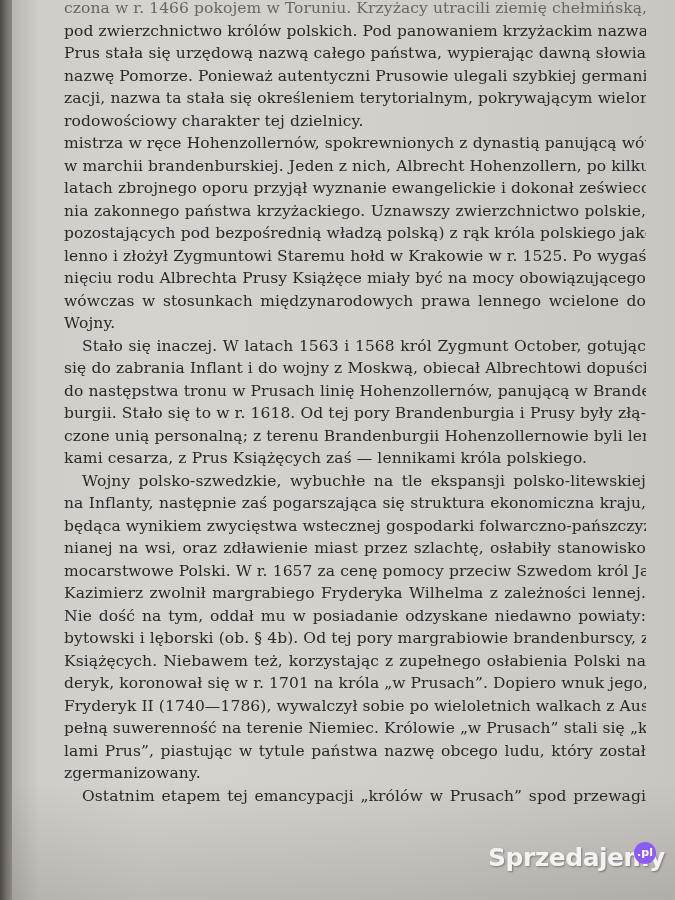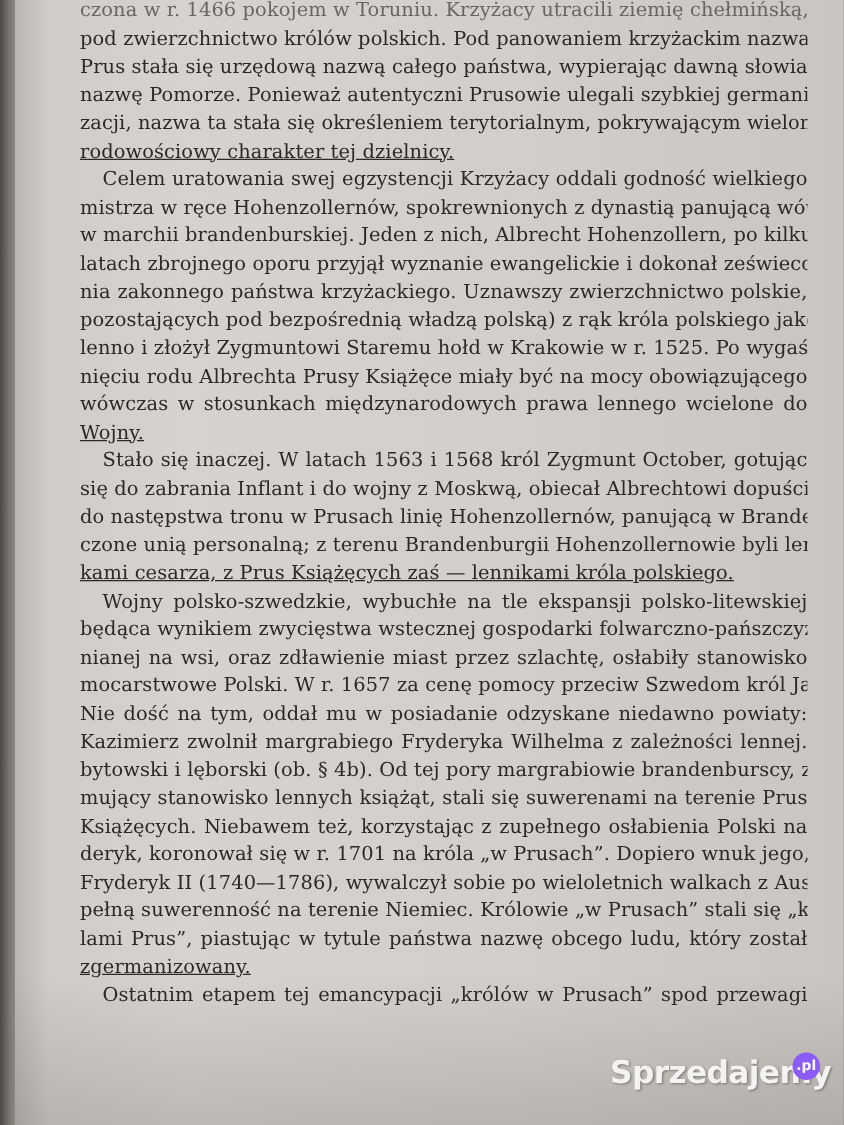--- a/index.html
+++ b/index.html
@@ -22,21 +22,21 @@
   }
   .text {
     position: absolute; left: 52px; top: -3px; width: 582px;
     color: #2b2826; font-size: 15.5px; line-height: 22.5px;
     letter-spacing: 0.1px;
   }
   .line {
     display: block; white-space: nowrap; text-align: justify;
     text-align-last: justify; height: 22.5px; overflow: hidden;
   }
-  .line.last { text-align-last: left; text-decoration: underline; }
+  .line.last { text-align-last: left; }
   .line.indent { padding-left: 18px; }
   .faded { color: #6a6562; }
   .watermark {
     position: absolute; left: 488px; top: 843px;
     font-family: "DejaVu Sans", sans-serif; font-weight: bold;
     font-size: 25px; color: #f4f3f2; letter-spacing: -0.5px;
     text-shadow: 1px 1px 2px rgba(0,0,0,0.35);
   }
   .wm-badge {
     position: absolute; left: 634px; top: 842px;
@@ -57,49 +57,49 @@
     <div>
       <span class="line faded">czona w r. 1466 pokojem w Toruniu. Krzyżacy utracili ziemię chełmińską,</span>
       <span class="line">pod zwierzchnictwo królów polskich. Pod panowaniem krzyżackim nazwa</span>
       <span class="line">Prus stała się urzędową nazwą całego państwa, wypierając dawną słowiańską</span>
       <span class="line">nazwę Pomorze. Ponieważ autentyczni Prusowie ulegali szybkiej germani-</span>
       <span class="line">zacji, nazwa ta stała się określeniem terytorialnym, pokrywającym wielona-</span>
       <span class="line last">rodowościowy charakter tej dzielnicy.</span>
     </div>
 
     <div>
-      <span class="line indent">Celem uratowania swej egzystencji Krzyżacy oddali godność wielkiego</span>
       <span class="line">mistrza w ręce Hohenzollernów, spokrewnionych z dynastią panującą wówczas</span>
       <span class="line">w marchii brandenburskiej. Jeden z nich, Albrecht Hohenzollern, po kilku</span>
       <span class="line">latach zbrojnego oporu przyjął wyznanie ewangelickie i dokonał ześwieccze-</span>
       <span class="line">nia zakonnego państwa krzyżackiego. Uznawszy zwierzchnictwo polskie,</span>
       <span class="line">pozostających pod bezpośrednią władzą polską) z rąk króla polskiego jako</span>
       <span class="line">lenno i złożył Zygmuntowi Staremu hołd w Krakowie w r. 1525. Po wygaś-</span>
       <span class="line">nięciu rodu Albrechta Prusy Książęce miały być na mocy obowiązującego</span>
       <span class="line">wówczas w stosunkach międzynarodowych prawa lennego wcielone do</span>
       <span class="line last">Wojny.</span>
     </div>
 
     <div>
       <span class="line indent">Stało się inaczej. W latach 1563 i 1568 król Zygmunt October, gotując</span>
       <span class="line">się do zabrania Inflant i do wojny z Moskwą, obiecał Albrechtowi dopuścić</span>
       <span class="line">do następstwa tronu w Prusach linię Hohenzollernów, panującą w Branden-</span>
+      <span class="line">burgii. Stało się to w r. 1618. Od tej pory Brandenburgia i Prusy były złą-</span>
       <span class="line">czone unią personalną; z terenu Brandenburgii Hohenzollernowie byli lenni-</span>
       <span class="line last">kami cesarza, z Prus Książęcych zaś — lennikami króla polskiego.</span>
     </div>
 
     <div>
       <span class="line indent">Wojny polsko-szwedzkie, wybuchłe na tle ekspansji polsko-litewskiej</span>
+      <span class="line">na Inflanty, następnie zaś pogarszająca się struktura ekonomiczna kraju,</span>
       <span class="line">będąca wynikiem zwycięstwa wstecznej gospodarki folwarczno-pańszczyź-</span>
       <span class="line">nianej na wsi, oraz zdławienie miast przez szlachtę, osłabiły stanowisko</span>
       <span class="line">mocarstwowe Polski. W r. 1657 za cenę pomocy przeciw Szwedom król Jan</span>
+      <span class="line">Kazimierz zwolnił margrabiego Fryderyka Wilhelma z zależności lennej.</span>
       <span class="line">Nie dość na tym, oddał mu w posiadanie odzyskane niedawno powiaty:</span>
-      <span class="line">Kazimierz zwolnił margrabiego Fryderyka Wilhelma z zależności lennej.</span>
       <span class="line">bytowski i lęborski (ob. § 4b). Od tej pory margrabiowie brandenburscy, zaj-</span>
-      <span class="line">mujący stanowisko lennych książąt, stali się suwerenami na terenie Prus</span>
       <span class="line">Książęcych. Niebawem też, korzystając z zupełnego osłabienia Polski na</span>
       <span class="line">deryk, koronował się w r. 1701 na króla „w Prusach”. Dopiero wnuk jego,</span>
       <span class="line">Fryderyk II (1740—1786), wywalczył sobie po wieloletnich walkach z Austrią</span>
       <span class="line">pełną suwerenność na terenie Niemiec. Królowie „w Prusach” stali się „kró-</span>
       <span class="line">lami Prus”, piastując w tytule państwa nazwę obcego ludu, który został</span>
       <span class="line last">zgermanizowany.</span>
     </div>
 
     <div>
       <span class="line indent">Ostatnim etapem tej emancypacji „królów w Prusach” spod przewagi</span>

